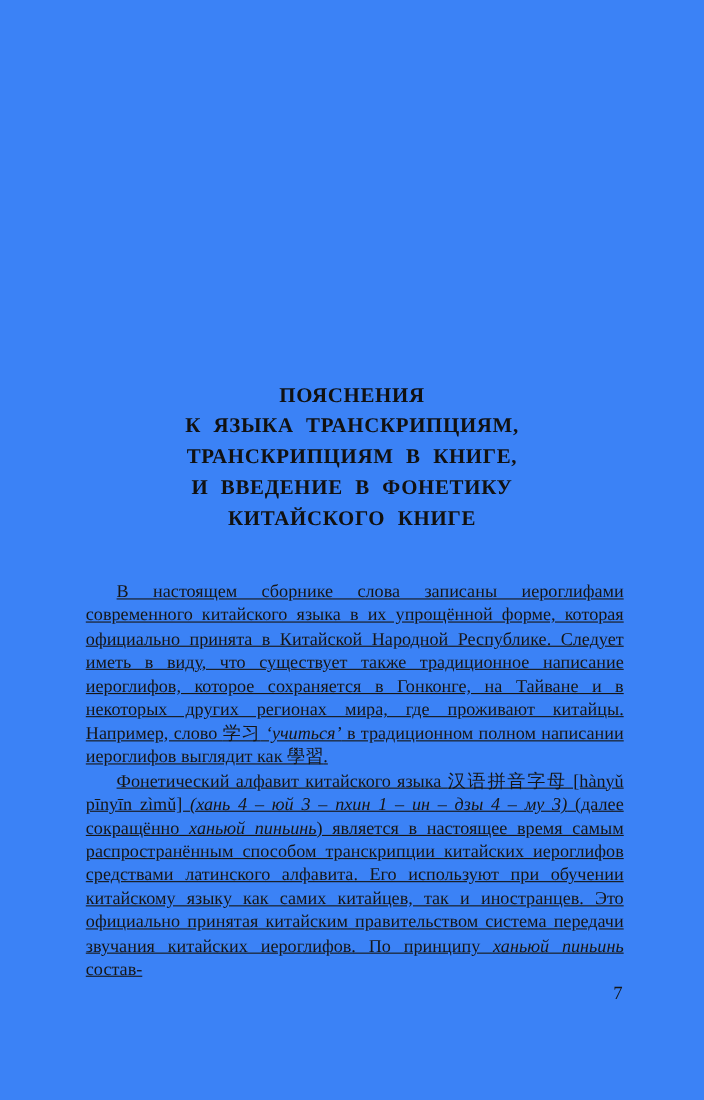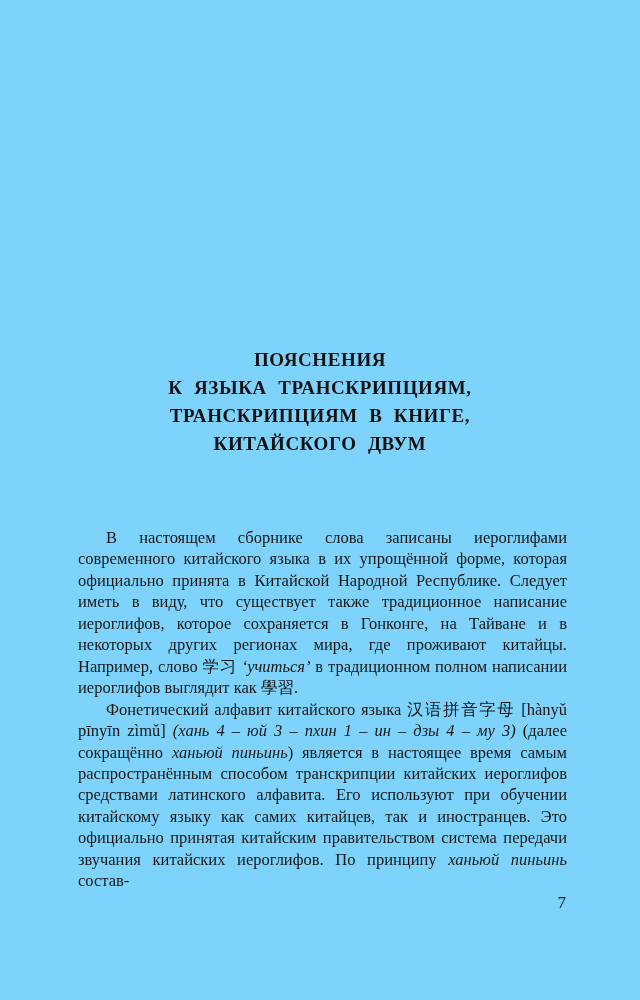--- a/index.html
+++ b/index.html
@@ -4,21 +4,21 @@
 <style>
   html, body {
     margin: 0;
     padding: 0;
     background: #ffffff;
   }
   .page {
     position: relative;
     width: 640px;
     height: 1000px;
-    background: #7dd3fc;
+    background: #3b82f6;
     color: #1c1c1c;
     font-family: "Liberation Serif", "DejaVu Serif", serif;
     overflow: hidden;
   }
   .title {
     position: absolute;
     top: 346px;
     left: 0;
     width: 640px;
     margin: 0;
@@ -39,20 +39,21 @@
     left: 78px;
     width: 489px;
     font-size: 16.5px;
     line-height: 21.45px;
     text-align: justify;
     color: #161616;
   }
   .para {
     margin: 0;
     text-indent: 28px;
+    text-decoration: underline;
   }
   .it {
     font-style: italic;
   }
   .cjk {
     font-style: normal;
     font-family: "Liberation Serif", "DejaVu Serif", serif;
   }
   .page-number {
     position: absolute;
@@ -64,21 +65,22 @@
 </style>
 </head>
 <body>
 
 <div class="page">
 
   <h1 class="title">
       <span class="title-line">ПОЯСНЕНИЯ</span>
       <span class="title-line">К ЯЗЫКА ТРАНСКРИПЦИЯМ,</span>
       <span class="title-line">ТРАНСКРИПЦИЯМ В КНИГЕ,</span>
-      <span class="title-line">КИТАЙСКОГО ДВУМ</span>
+      <span class="title-line">И ВВЕДЕНИЕ В ФОНЕТИКУ</span>
+      <span class="title-line">КИТАЙСКОГО КНИГЕ</span>
     </h1>
 
   <div class="body-text">
     <p class="para"><span>В настоящем сборнике слова записаны иероглифами современного китайского языка в их упрощённой форме, которая официально принята в Китайской Народной Республике. Следует иметь в виду, что существует также традиционное написание иероглифов, которое сохраняется в Гонконге, на Тайване и в некоторых других регионах мира, где проживают китайцы. Например, слово </span><span class="cjk">学习</span><span class="it"> ‘учиться’</span><span> в традиционном полном написании иероглифов выглядит как </span><span class="cjk">學習</span><span>.</span></p>
     <p class="para"><span>Фонетический алфавит китайского языка </span><span class="cjk">汉语拼音字母</span><span> [hànyǔ pīnyīn zìmǔ] </span><span class="it">(хань 4 – юй 3 – пхин 1 – ин – дзы 4 – му 3)</span><span> (далее сокращённо </span><span class="it">ханьюй пиньинь</span><span>) является в настоящее время самым распространённым способом транскрипции китайских иероглифов средствами латинского алфавита. Его используют при обучении китайскому языку как самих китайцев, так и иностранцев. Это официально принятая китайским правительством система передачи звучания китайских иероглифов. По принципу </span><span class="it">ханьюй пиньинь</span><span> состав-</span></p>
   </div>
 
   <div class="page-number">7</div>
 
 </div>

